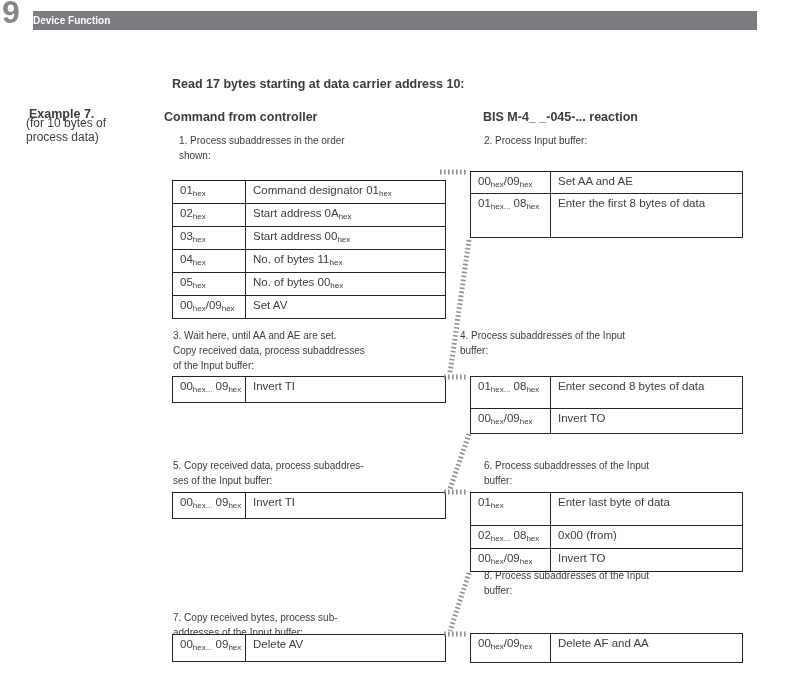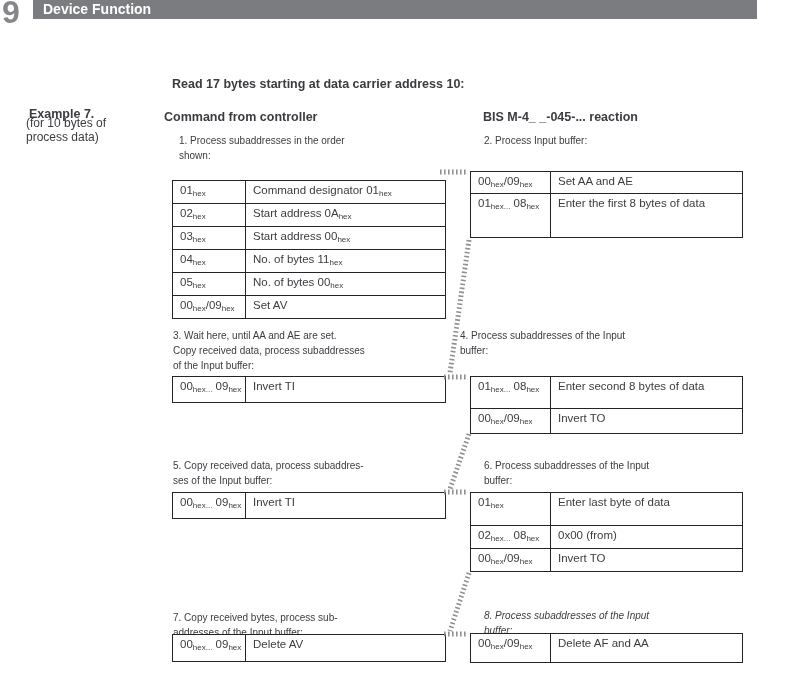--- a/index.html
+++ b/index.html
@@ -6,38 +6,38 @@
   #page{
     position:relative;width:803px;height:688px;background:#ffffff;overflow:hidden;
     font-family:"Liberation Sans","DejaVu Sans",sans-serif;color:#3b3c40;
   }
   
   .chapter-num{
     position:absolute;left:2px;top:-4px;font-size:32px;line-height:32px;
     font-weight:bold;color:#85868a;letter-spacing:-1px;
   }
   .header-bar{
-    position:absolute;left:33px;top:0;width:724px;height:19px;background:#7b7c80;
-    color:#ffffff;font-size:14px;font-weight:bold;line-height:19px;
-    padding-left:10px;box-sizing:border-box;
+    position:absolute;left:33px;top:11px;width:724px;height:19px;background:#7b7c80;
+    color:#ffffff;font-size:10px;font-weight:bold;line-height:19px;
+    padding-left:0;box-sizing:border-box;
   }
   
   .example-label{position:absolute;left:29px;top:71px;font-size:12.5px;font-weight:bold;margin-top:36px;}
   .margin-note{position:absolute;left:26px;top:116px;font-size:12px;line-height:14px;white-space:pre-line;}
   
   .main-title{position:absolute;left:172px;top:77px;font-size:12.5px;font-weight:bold;}
   .col-header{position:absolute;top:110px;font-size:12.5px;font-weight:bold;}
   .col-header.left{left:164px;}
   .col-header.right{left:483px;}
   
   .step-text{position:absolute;font-size:10px;line-height:15px;white-space:pre-line;width:300px;}
   .s1{left:179px;top:133px;}  .s2{left:484px;top:133px;}
   .s3{left:173px;top:328px;}  .s4{left:460px;top:328px;}
   .s5{left:173px;top:458px;}  .s6{left:484px;top:458px;}
-  .s7{left:173px;top:598px;margin-top:12px;}  .s8{left:484px;top:608px;font-style:italic;}
+  .s7{left:173px;top:598px;margin-top:12px;}  .s8{left:484px;top:568px;}
   
   table.dtbl{position:absolute;border-collapse:collapse;table-layout:fixed;background:#fff;}
   table.left-t{left:172px;width:274px;}
   table.right-t{left:470px;width:273px;}
   .t1{top:180px;} .t2{top:171px;} .t3{top:376px;} .t4{top:376px;}
   .t5{top:492px;} .t6{top:492px;} .t7{top:634px;} .t8{top:633px;}
   table.left-t col.c1{width:73px;}
   table.right-t col.c1{width:80px;}
   .dtbl td{
     border:1.2px solid #222426;font-size:11.5px;vertical-align:top;

